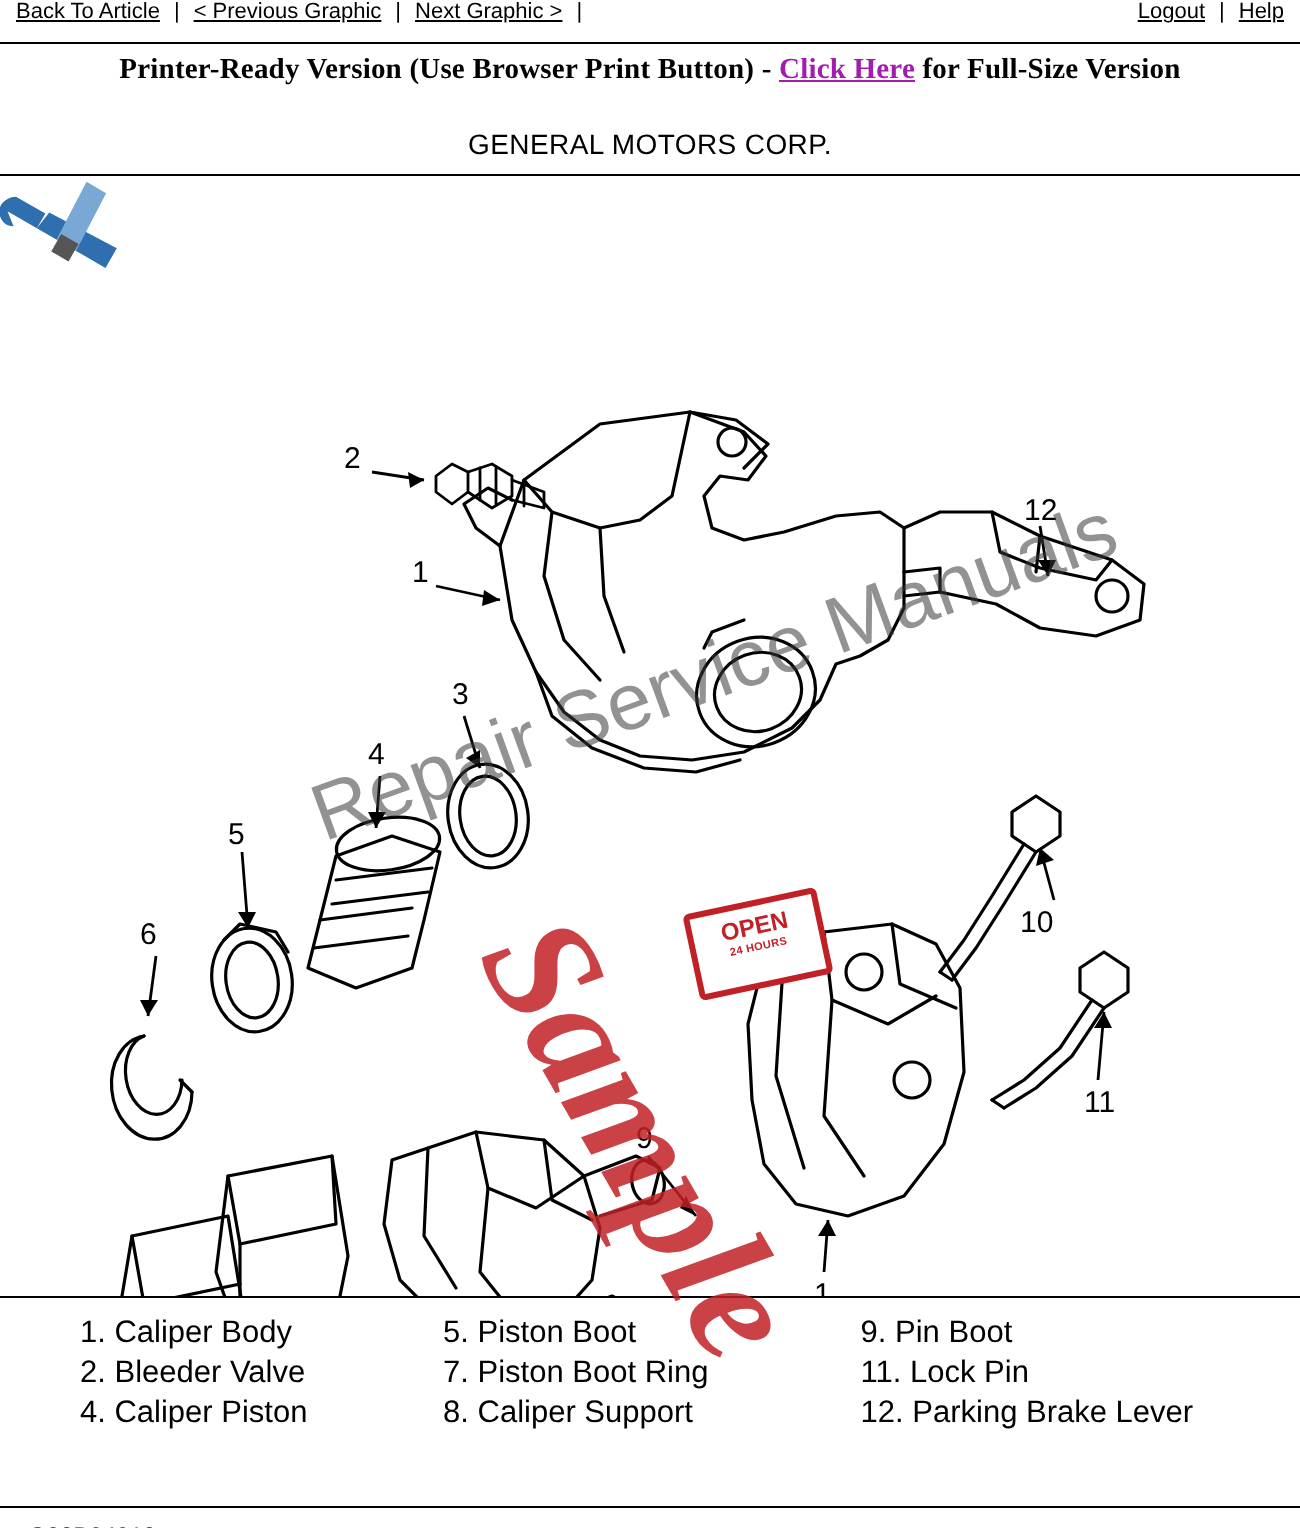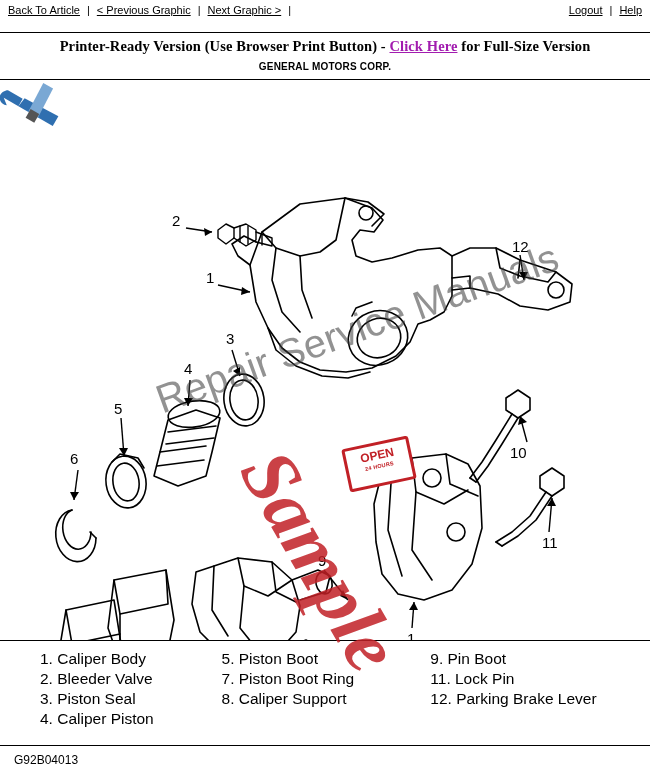--- a/index.html
+++ b/index.html
@@ -14,22 +14,22 @@
     color: #000;
     position: relative;
     overflow: hidden;
   }
 
   
   .topbar {
     height: 22px;
     border-bottom: 1px solid #000;
     display: flex;
-    align-items: flex-end;
-    padding: 16px 8px;
+    align-items: flex-start;
+    padding: 0 8px;
     box-sizing: border-box;
     font-family: "Liberation Sans", sans-serif;
     font-size: 11px;
   }
   .topbar a {
     color: #000;
     text-decoration: underline;
     cursor: pointer;
     white-space: nowrap;
   }
@@ -66,23 +66,23 @@
     text-decoration: underline;
   }
   .fig-line {
     font-family: "Liberation Sans", sans-serif;
     font-size: 9.5px;
     font-weight: bold;
     margin-top: 6px;
   }
   .corp-line {
     font-family: "Liberation Sans", sans-serif;
-    font-size: 10px;
-    font-weight: bold;
-    margin-top: 6px;
+    font-size: 14px;
+    font-weight: normal;
+    margin-top: 20px;
     letter-spacing: 0.2px;
   }
 
   
   .diagram {
     position: relative;
     width: 650px;
     height: 560px;
   }
   .diagram svg {
@@ -388,21 +388,20 @@
     <span class="sub">24 HOURS</span>
   </div>
 
   <div class="wm-sample">Sample</div>
 </div>
 
 <div class="legend">
   <div class="legend-col c1">
     <div class="legend-item">1. Caliper Body</div>
     <div class="legend-item">2. Bleeder Valve</div>
-    <div class="legend-item">3. Piston Seal</div>
     <div class="legend-item">4. Caliper Piston</div>
   </div>
   <div class="legend-col c2">
     <div class="legend-item">5. Piston Boot</div>
     <div class="legend-item">7. Piston Boot Ring</div>
     <div class="legend-item">8. Caliper Support</div>
   </div>
   <div class="legend-col c3">
     <div class="legend-item">9. Pin Boot</div>
     <div class="legend-item">11. Lock Pin</div>

